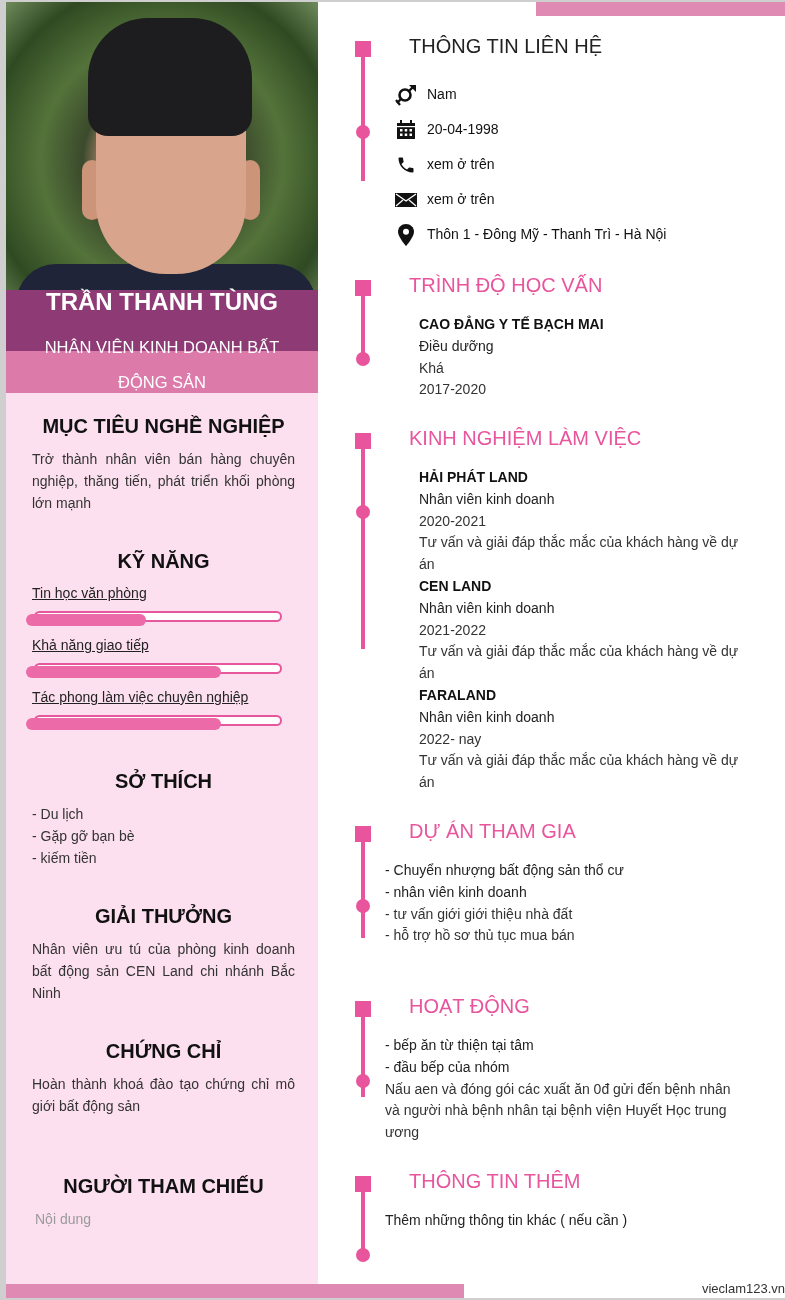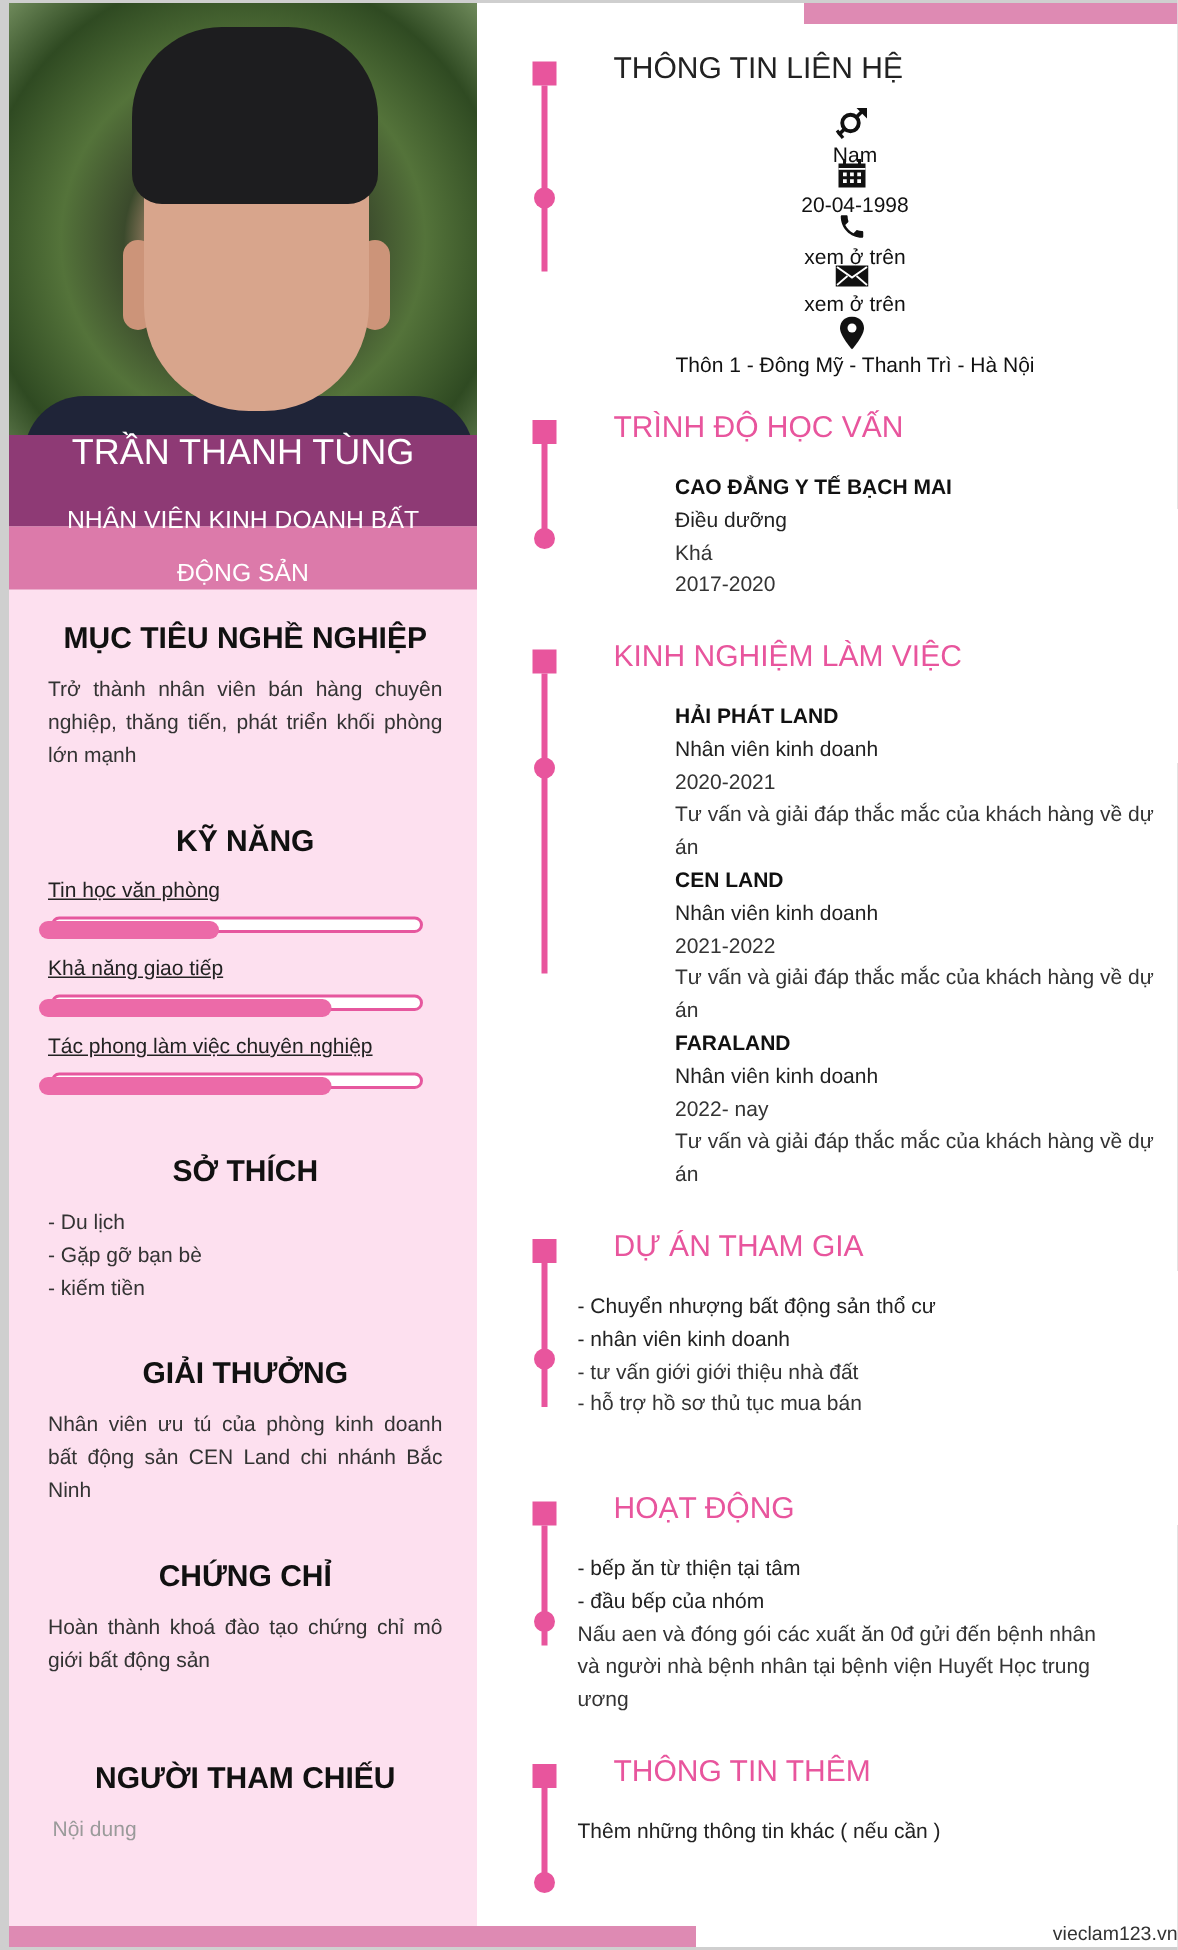--- a/index.html
+++ b/index.html
@@ -18,21 +18,21 @@
   .photo { position: absolute; left: 0; top: 0; width: 312px; height: 288px; overflow: hidden;
            background: radial-gradient(ellipse at 50% 55%, #e4b9a2 0%, #d39e87 22%, #3b4a2c 36%, #54733a 55%, #2f4a22 80%, #6f8a5b 100%); }
   .photo .hair { position: absolute; left: 82px; top: 16px; width: 164px; height: 118px; border-radius: 60px 60px 20px 20px; background: #1d1d1f; }
   .photo .face { position: absolute; left: 90px; top: 62px; width: 150px; height: 210px; border-radius: 60px 60px 70px 70px; background: #d8a58c; }
   .photo .ear-l { position: absolute; left: 76px; top: 158px; width: 20px; height: 60px; border-radius: 10px; background: #cc9479; }
   .photo .ear-r { position: absolute; left: 234px; top: 158px; width: 20px; height: 60px; border-radius: 10px; background: #cc9479; }
   .photo .shirt { position: absolute; left: 10px; top: 262px; width: 300px; height: 40px; background: #1f2438; border-radius: 40px 40px 0 0; }
 
   .name-band { position: absolute; left: 0; top: 288px; width: 312px; height: 61px; background: #8e3a75; }
   .title-band { position: absolute; left: 0; top: 349px; width: 312px; height: 42px; background: #dc7aaa; }
-  .name { position: absolute; left: 0; top: 286px; width: 312px; text-align: center; color: #fff; font-size: 24px; font-weight: normal; }
+  .name { position: absolute; left: 0; top: 286px; width: 312px; text-align: center; color: #fff; font-size: 24px; font-weight: bold; }
   .job-title { position: absolute; left: 22px; top: 328px; width: 268px; text-align: center; color: #fff; font-size: 16.5px; line-height: 35px; }
 
   .side-section { position: absolute; left: 26px; width: 263px; }
   .side-h { text-align: center; font-size: 20px; font-weight: bold; color: #111; }
   .side-p { font-size: 14px; line-height: 22px; color: #333; text-align: justify; margin-top: 10px; }
   .side-list { font-size: 14px; line-height: 22px; color: #333; margin-top: 10px; }
   .placeholder { color: #9a9a9a; padding-left: 3px; }
 
   .skill-label { font-size: 14px; color: #222; margin-top: 12px; text-decoration: underline; }
   .skill-bar { position: relative; height: 18px; margin-top: 6px; }
@@ -41,25 +41,25 @@
 
   
   .main { position: absolute; left: 312px; top: 0; width: 467px; height: 1282px; }
   .sec { position: absolute; left: 0; width: 467px; }
   .sec-marker { position: absolute; left: 37px; top: 0; width: 16px; height: 16px; background: #e8559d; }
   .sec-line { position: absolute; left: 43px; top: 16px; width: 4px; background: #e8559d; }
   .sec-dot { position: absolute; left: 38px; width: 14px; height: 14px; border-radius: 50%; background: #e8559d; }
   .sec-h { position: absolute; left: 67px; top: -6px; font-size: 20px; color: #e8559d; white-space: nowrap; margin-left: 24px; }
   .sec-h.dark { color: #222; font-weight: 500; }
   .sec-body { position: absolute; left: 67px; font-size: 14px; line-height: 21.8px; color: #222; width: 360px; }
-  .sec-body.indent { left: 132px; width: 320px; }
+  .sec-body.indent { left: 101px; width: 320px; }
   .sec-body .b { font-weight: bold; color: #111; }
   .sec-body .g { color: #333; }
 
-  .contact-row { display: flex; align-items: center; height: 35px; flex-direction: column; }
+  .contact-row { display: flex; align-items: flex-end; height: 35px; }
   .contact-row .ic { width: 22px; height: 22px; margin-left: 5px; margin-right: 10px; display: flex; align-items: center; justify-content: center; }
   .contact-row .tx { font-size: 14px; color: #111; }
 </style>
 </head>
 <body>
 
 <div class="page">
   <div class="top-accent"></div>
 
   <div class="sidebar">

